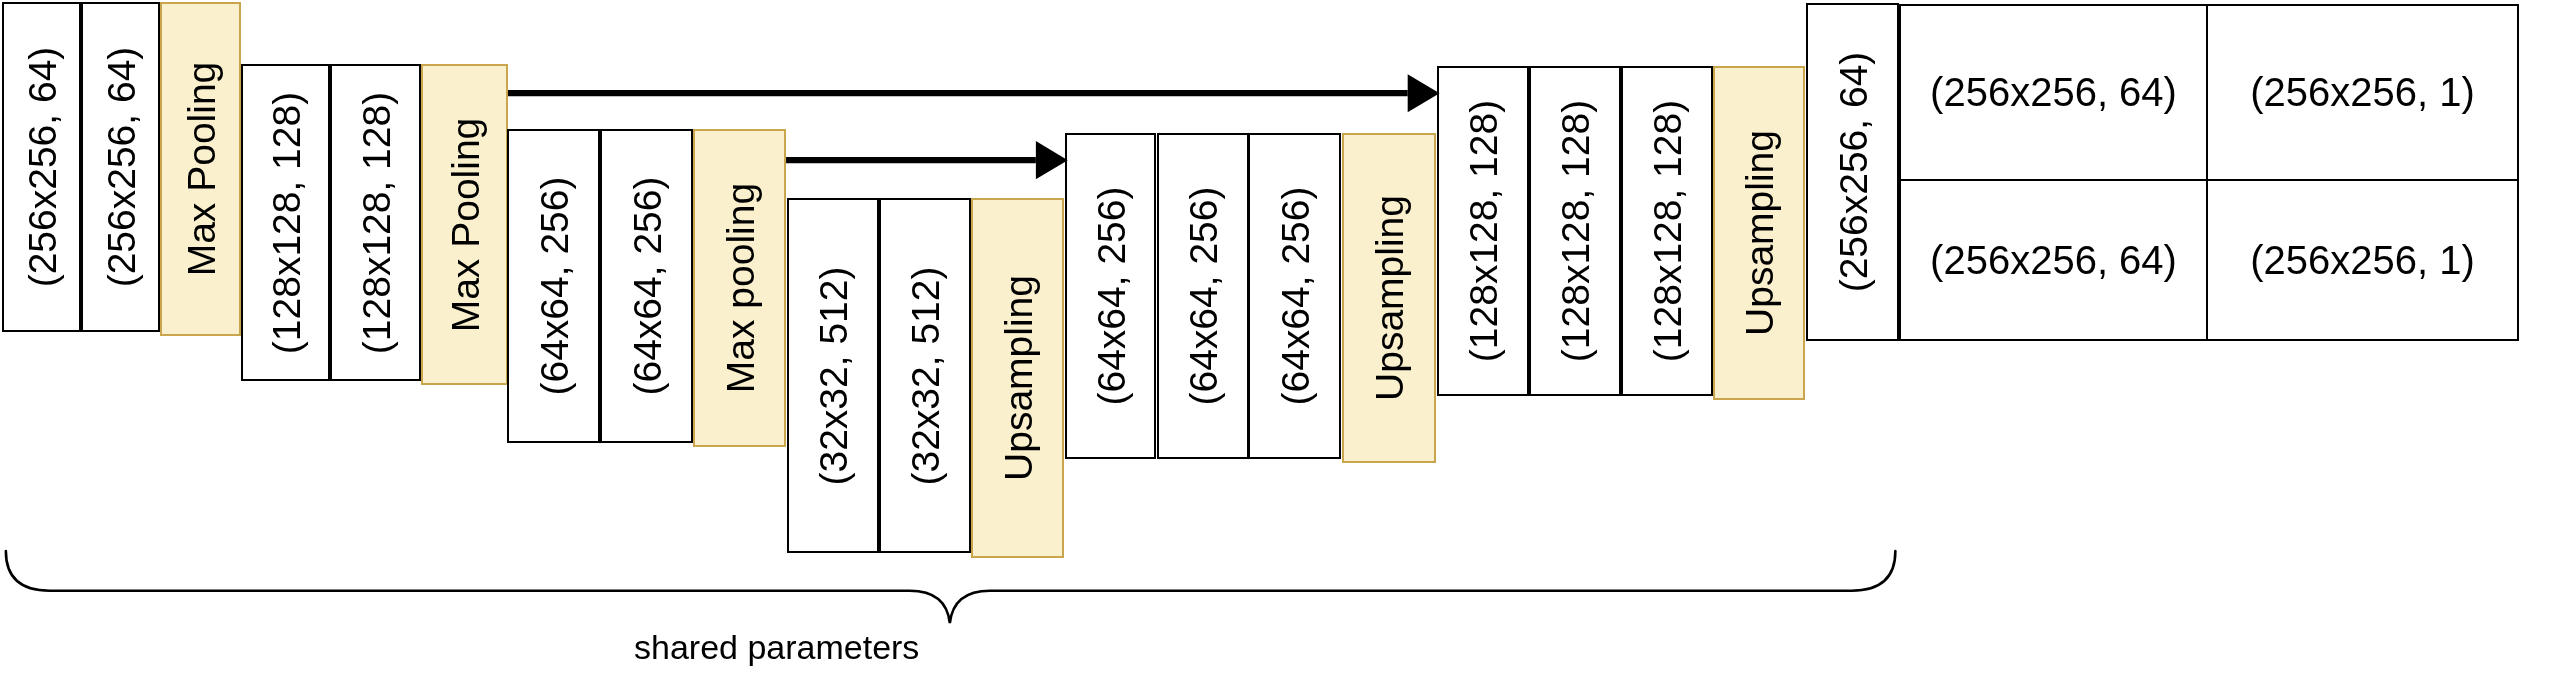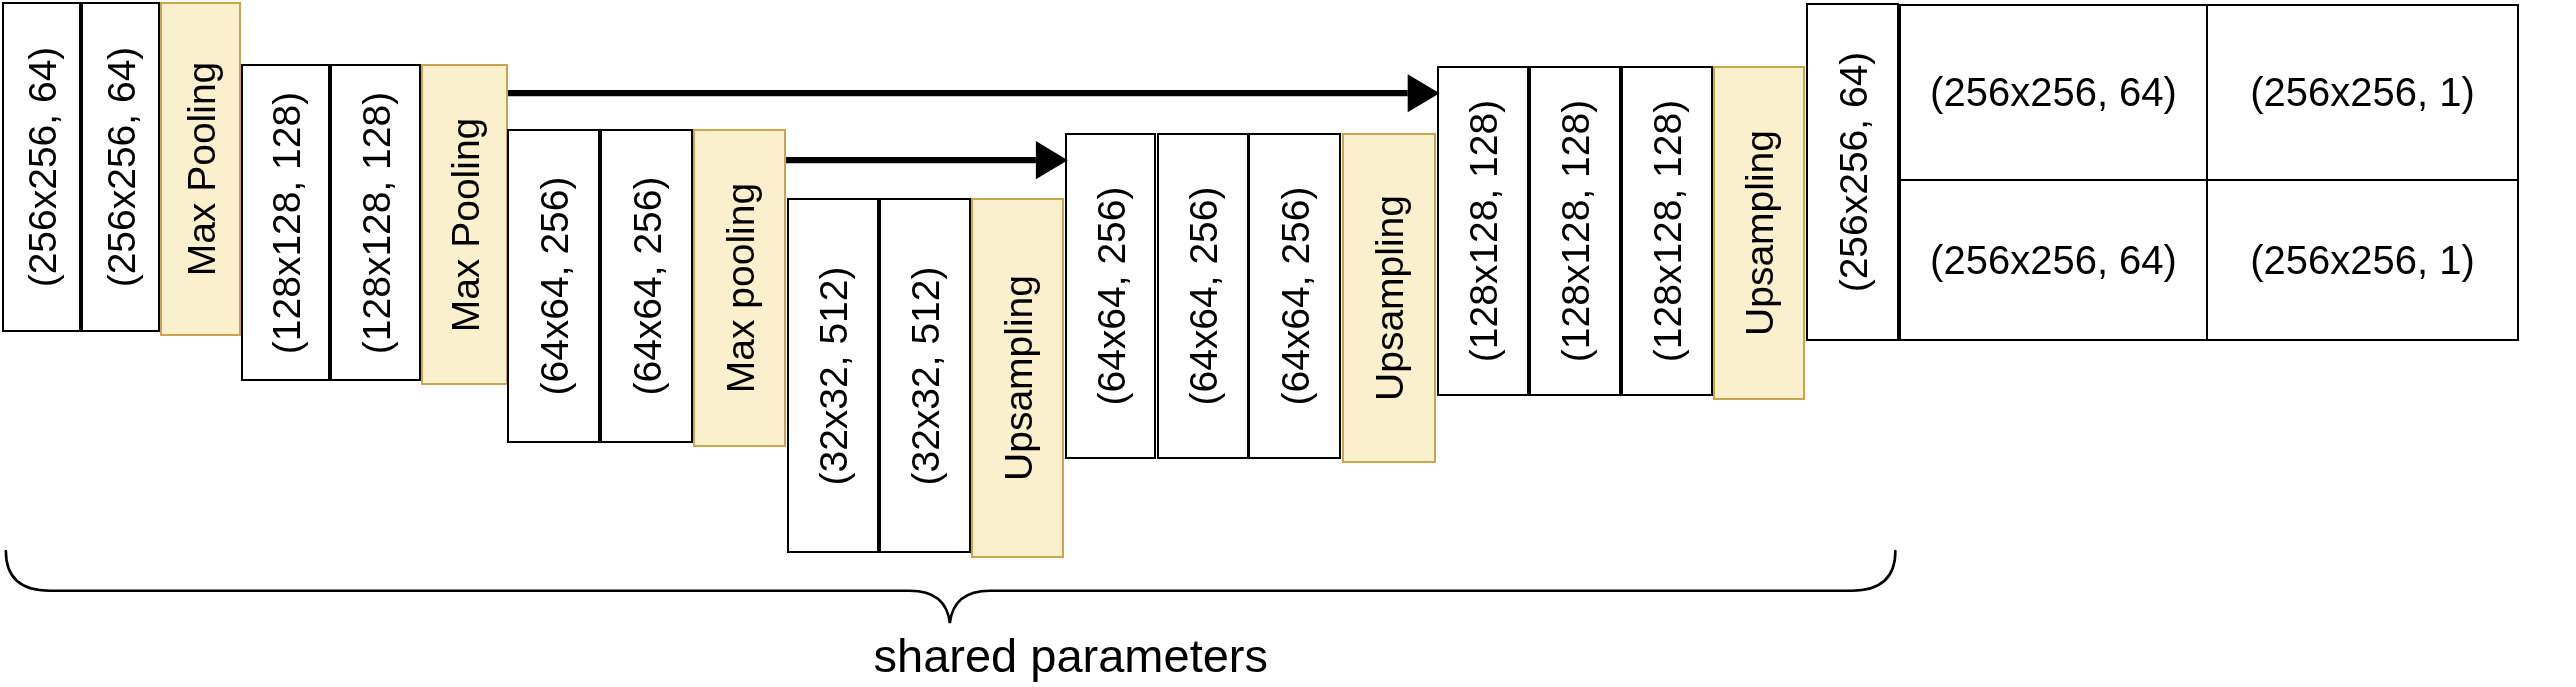--- a/index.html
+++ b/index.html
@@ -65,22 +65,22 @@
     text-align: center;
     font-size: 44px;
     line-height: 1;
     white-space: nowrap;
   }
   .caption {
     position: absolute;
     left: 634px;
     top: 628px;
     width: 634px;
-    text-align: right;
-    font-size: 47px;
+    text-align: left;
+    font-size: 34px;
     white-space: nowrap;
   }
   .overlay {
     position: absolute;
     left: 0;
     top: 0;
     pointer-events: none;
   }
 </style>
 </head>

